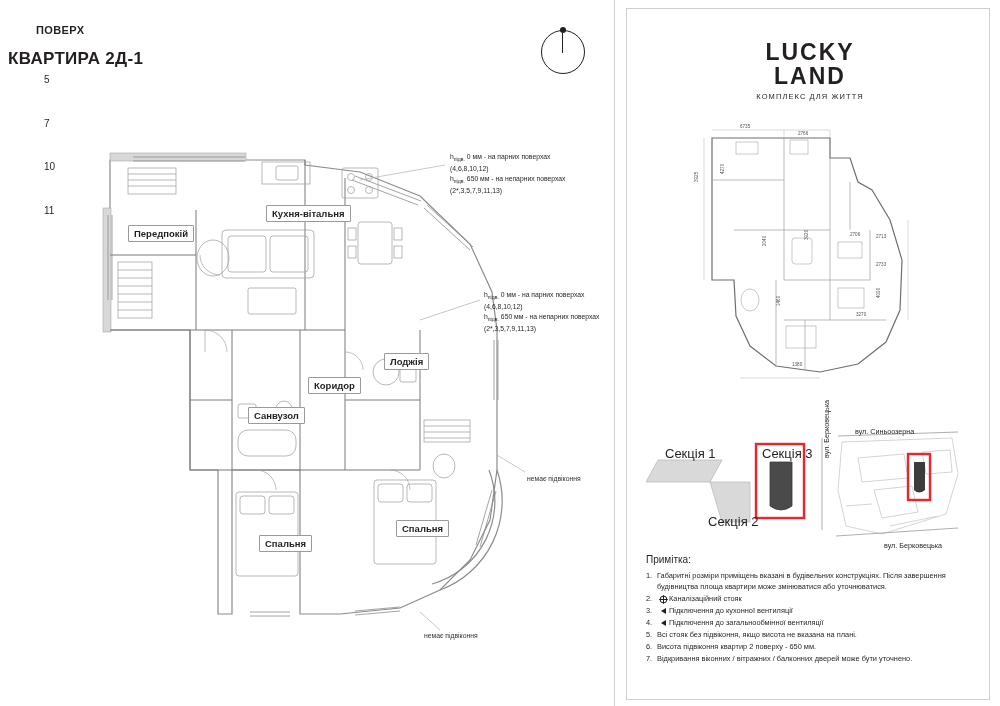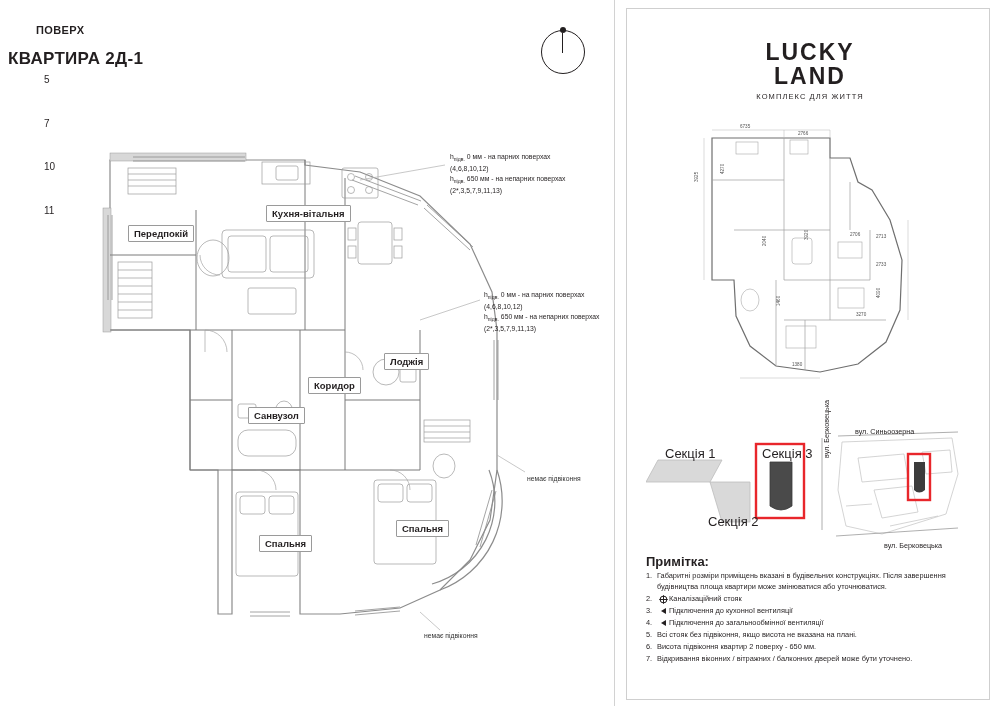--- a/index.html
+++ b/index.html
@@ -101,21 +101,21 @@
     font-size: 6.8px;
     color: #333;
     white-space: nowrap;
   }
   .sec-label { position: absolute; font-size: 13px; color: #231f20; }
   .street-label { position: absolute; font-size: 7.2px; color: #231f20; }
   .street-v { transform: rotate(-90deg); transform-origin: left top; }
 
   
   #notes-title {
-    left: 646px; top: 554px; font-size: 13px; font-weight: bold;
+    left: 646px; top: 554px; font-size: 10px; font-weight: normal;
   }
   #notes-list {
     position: absolute; left: 646px; top: 570px; width: 330px;
     font-size: 7.4px; line-height: 1.55; color: #231f20;
   }
   .note-row { display: flex; align-items: flex-start; margin-bottom: 0.5px; }
   .note-num { width: 11px; flex: 0 0 11px; }
   .note-txt { flex: 1 1 auto; }
   .note-ico { display: inline-block; width: 12px; text-align: center; }
 

